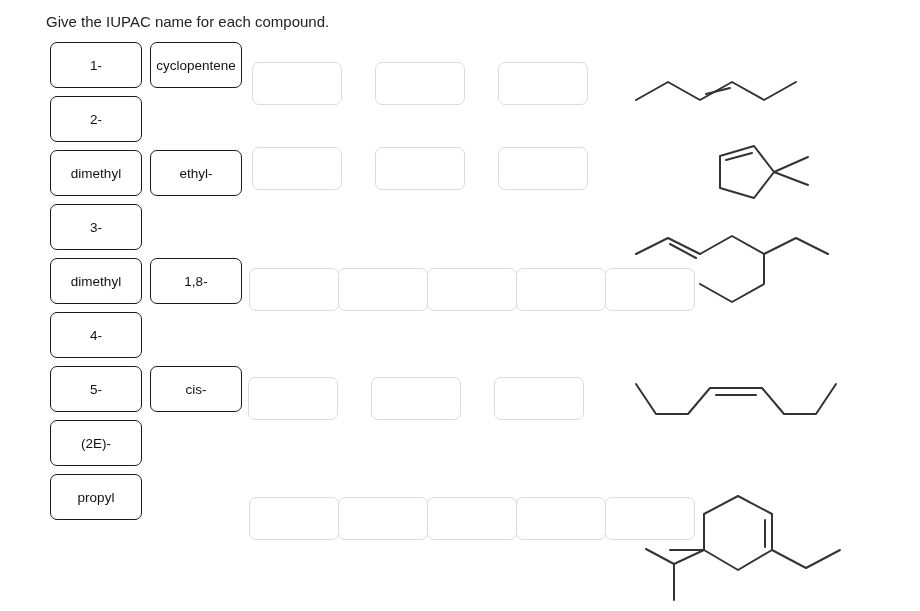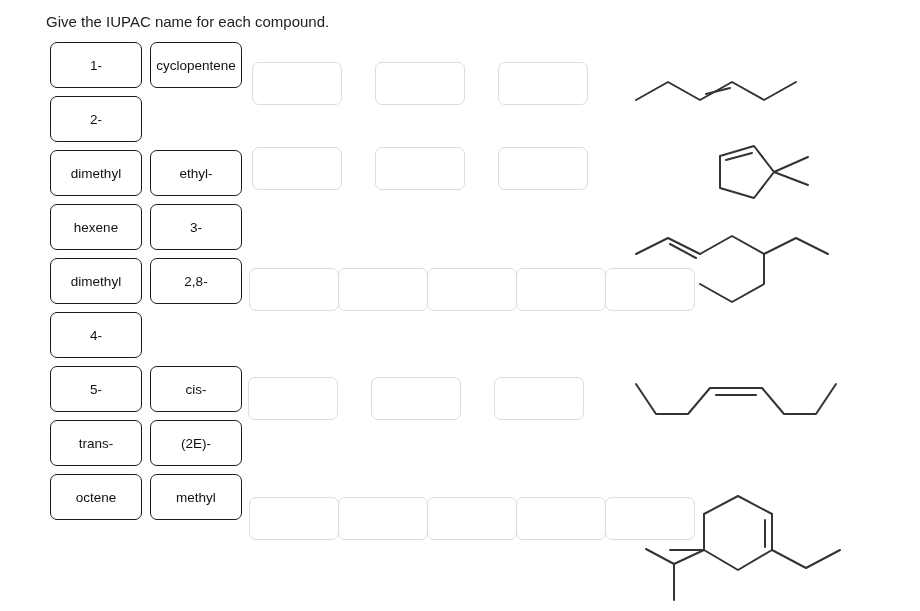--- a/index.html
+++ b/index.html
@@ -118,66 +118,57 @@
     <div class="tile">
         <span>dimethyl</span>
       </div>
     <div class="tile">
         <span>ethyl-</span>
       </div>
   </div>
 
   <div class="bank-row">
     <div class="tile">
-        <span>hexene</span>
-      </div>
-    <div class="tile">
         <span>3-</span>
       </div>
   </div>
 
   <div class="bank-row">
     <div class="tile">
         <span>dimethyl</span>
       </div>
     <div class="tile">
-        <span>2,8-</span>
+        <span>1,8-</span>
       </div>
   </div>
 
   <div class="bank-row">
     <div class="tile">
         <span>4-</span>
       </div>
   </div>
 
   <div class="bank-row">
     <div class="tile">
         <span>5-</span>
       </div>
     <div class="tile">
         <span>cis-</span>
       </div>
   </div>
 
   <div class="bank-row">
     <div class="tile">
-        <span>trans-</span>
-      </div>
-    <div class="tile">
         <span>(2E)-</span>
       </div>
   </div>
 
   <div class="bank-row">
     <div class="tile">
-        <span>octene</span>
-      </div>
-    <div class="tile">
-        <span>methyl</span>
+        <span>propyl</span>
       </div>
   </div>
 
   <div class="bank-row">
   </div>
 
 </div>
 
 <div class="dz-group spaced" style="left:252px; top:62px;">
   <div class="dropzone"></div>

